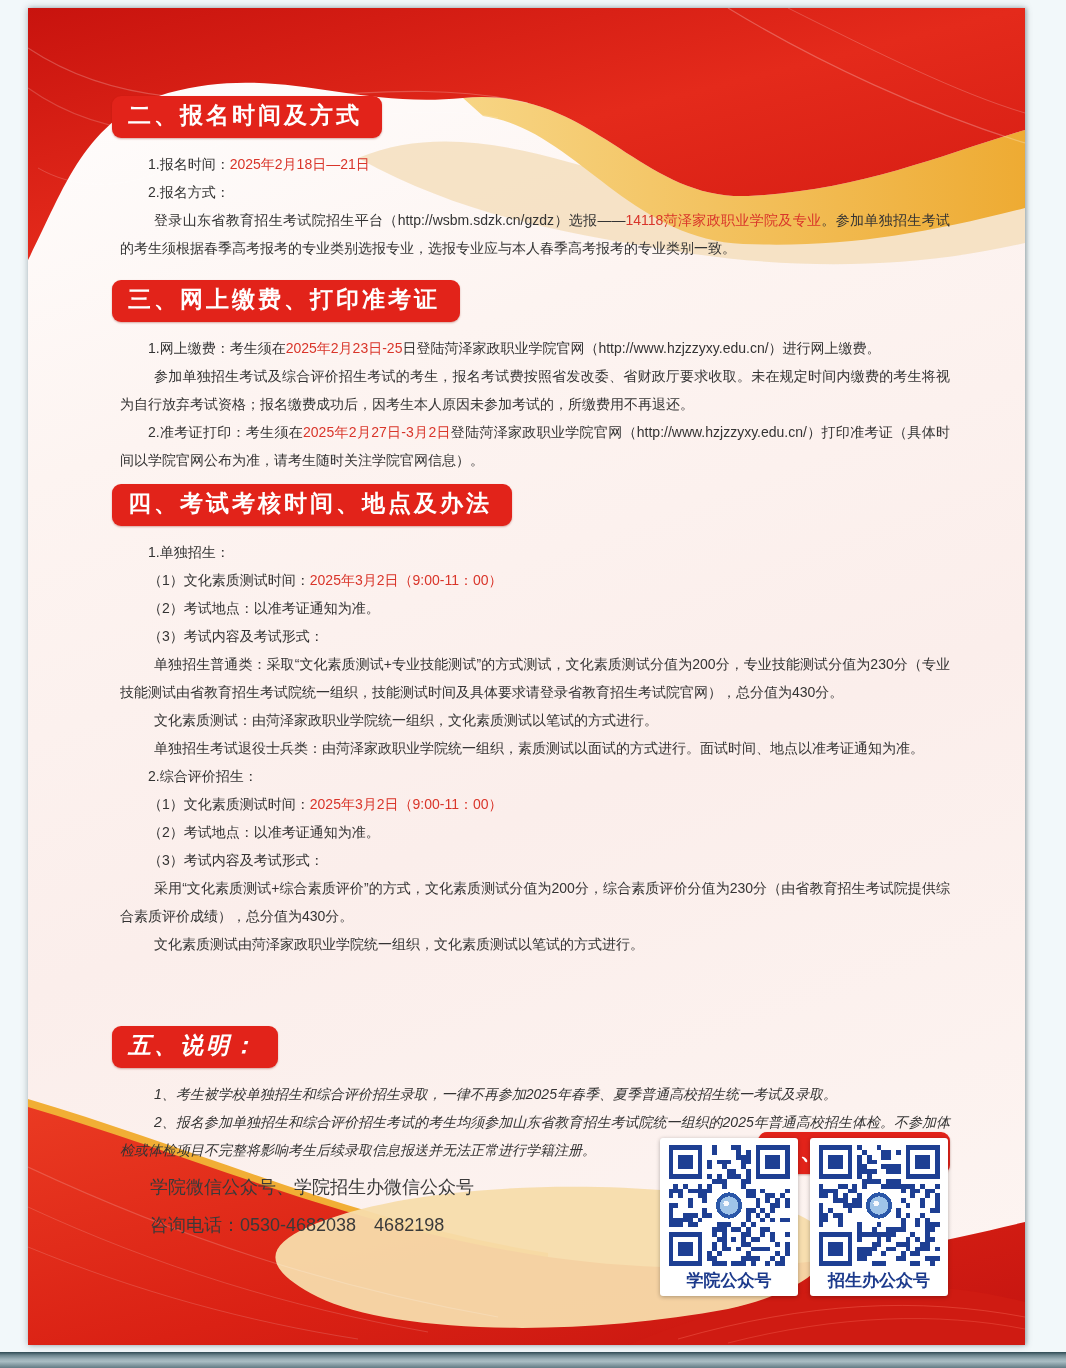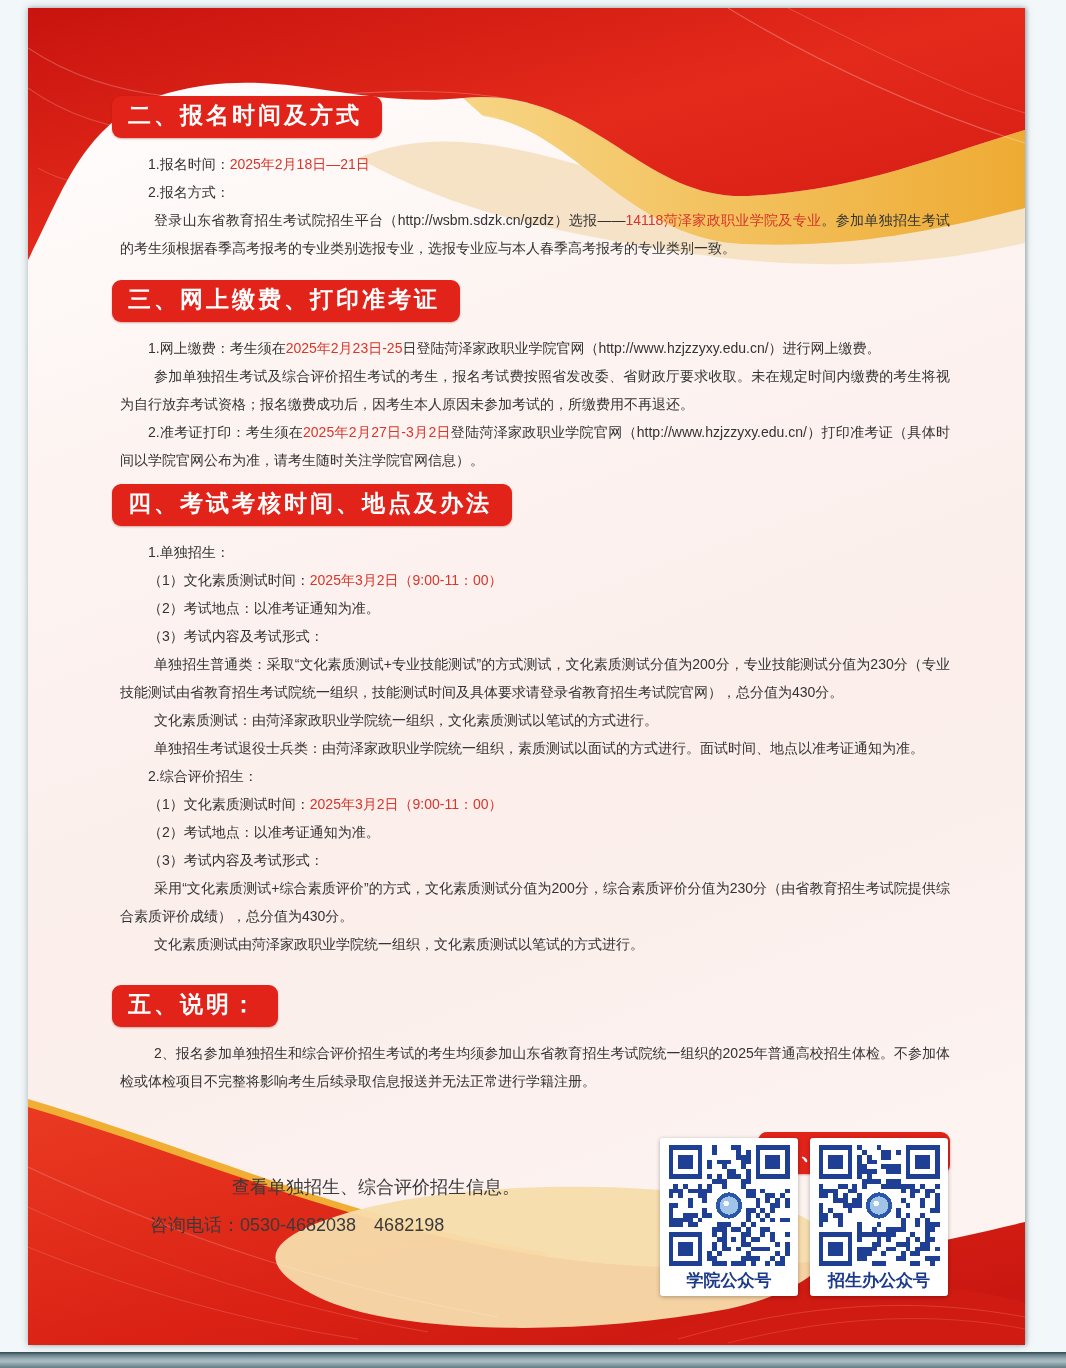--- a/index.html
+++ b/index.html
@@ -103,26 +103,26 @@
       <path d="M0,130 C130,190 260,230 400,255" stroke="rgba(255,255,255,0.15)" fill="none" stroke-width="1"></path>
       <path d="M0,170 C110,215 220,245 330,262" stroke="rgba(255,255,255,0.15)" fill="none" stroke-width="1"></path>
       <path d="M650,262 C780,225 890,220 997,240" stroke="rgba(255,120,100,0.35)" fill="none" stroke-width="1"></path>
       <path d="M700,266 C810,238 910,235 997,252" stroke="rgba(255,120,100,0.3)" fill="none" stroke-width="1"></path>
     </svg>
 
     <div id="sections">
         <div class="sec" style="top: 88px;"><div class="sec-h">二、报名时间及方式</div><div class="para item"><span>1.报名时间：</span><span class="red">2025年2月18日—21日</span></div><div class="para item"><span>2.报名方式：</span></div><div class="para indent"><span>登录山东省教育招生考试院招生平台（http://wsbm.sdzk.cn/gzdz）选报——</span><span class="red">14118菏泽家政职业学院及专业</span><span>。参加单独招生考试的考生须根据春季高考报考的专业类别选报专业，选报专业应与本人春季高考报考的专业类别一致。</span></div></div>
         <div class="sec" style="top: 272px;"><div class="sec-h">三、网上缴费、打印准考证</div><div class="para item"><span>1.网上缴费：考生须在</span><span class="red">2025年2月23日-25</span><span>日登陆菏泽家政职业学院官网（http://www.hzjzzyxy.edu.cn/）进行网上缴费。</span></div><div class="para indent"><span>参加单独招生考试及综合评价招生考试的考生，报名考试费按照省发改委、省财政厅要求收取。未在规定时间内缴费的考生将视为自行放弃考试资格；报名缴费成功后，因考生本人原因未参加考试的，所缴费用不再退还。</span></div><div class="para item"><span>2.准考证打印：考生须在</span><span class="red">2025年2月27日-3月2日</span><span>登陆菏泽家政职业学院官网（http://www.hzjzzyxy.edu.cn/）打印准考证（具体时间以学院官网公布为准，请考生随时关注学院官网信息）。</span></div></div>
         <div class="sec" style="top: 476px;"><div class="sec-h">四、考试考核时间、地点及办法</div><div class="para item"><span>1.单独招生：</span></div><div class="para item"><span>（1）文化素质测试时间：</span><span class="red">2025年3月2日（9:00-11：00）</span></div><div class="para item"><span>（2）考试地点：以准考证通知为准。</span></div><div class="para item"><span>（3）考试内容及考试形式：</span></div><div class="para indent"><span>单独招生普通类：采取“文化素质测试+专业技能测试”的方式测试，文化素质测试分值为200分，专业技能测试分值为230分（专业技能测试由省教育招生考试院统一组织，技能测试时间及具体要求请登录省教育招生考试院官网），总分值为430分。</span></div><div class="para indent"><span>文化素质测试：由菏泽家政职业学院统一组织，文化素质测试以笔试的方式进行。</span></div><div class="para indent"><span>单独招生考试退役士兵类：由菏泽家政职业学院统一组织，素质测试以面试的方式进行。面试时间、地点以准考证通知为准。</span></div><div class="para item"><span>2.综合评价招生：</span></div><div class="para item"><span>（1）文化素质测试时间：</span><span class="red">2025年3月2日（9:00-11：00）</span></div><div class="para item"><span>（2）考试地点：以准考证通知为准。</span></div><div class="para item"><span>（3）考试内容及考试形式：</span></div><div class="para indent"><span>采用“文化素质测试+综合素质评价”的方式，文化素质测试分值为200分，综合素质评价分值为230分（由省教育招生考试院提供综合素质评价成绩），总分值为430分。</span></div><div class="para indent"><span>文化素质测试由菏泽家政职业学院统一组织，文化素质测试以笔试的方式进行。</span></div></div>
-        <div class="sec" style="top: 977px;"><div class="sec-h">五、说明：</div><div class="para indent"><span>2、报名参加单独招生和综合评价招生考试的考生均须参加山东省教育招生考试院统一组织的2025年普通高校招生体检。不参加体检或体检项目不完整将影响考生后续录取信息报送并无法正常进行学籍注册。</span></div></div>
+        <div class="sec" style="top: 1018px; font-style: italic;"><div class="sec-h">五、说明：</div><div class="para indent"><span>1、考生被学校单独招生和综合评价招生录取，一律不再参加2025年春季、夏季普通高校招生统一考试及录取。</span></div><div class="para indent"><span>2、报名参加单独招生和综合评价招生考试的考生均须参加山东省教育招生考试院统一组织的2025年普通高校招生体检。不参加体检或体检项目不完整将影响考生后续录取信息报送并无法正常进行学籍注册。</span></div></div>
         <div class="sec" style="top: 1124px; text-align: right;"><div class="sec-h">六、联系方式</div></div>
       </div>
 
     <div class="contact">
-      <div class="c-line c-indent">查看单独招生、综合评价招生信息。</div>
+      <div class="c-line">学院微信公众号、学院招生办微信公众号</div>
       <div class="c-phone">咨询电话：0530-4682038　4682198</div>
     </div>
 
     <div class="qr-card" style="left:632px">
       <svg class="qr-svg" id="qr0" viewBox="0 0 25 25" shape-rendering="crispEdges">
           <rect x="0" y="0" width="25" height="25" fill="#ffffff"></rect>
           <rect x="9" y="0" width="1" height="1" fill="#1e3f93"></rect>
           <rect x="13" y="0" width="1" height="1" fill="#1e3f93"></rect>
           <rect x="14" y="0" width="1" height="1" fill="#1e3f93"></rect>
           <rect x="9" y="1" width="1" height="1" fill="#1e3f93"></rect>

